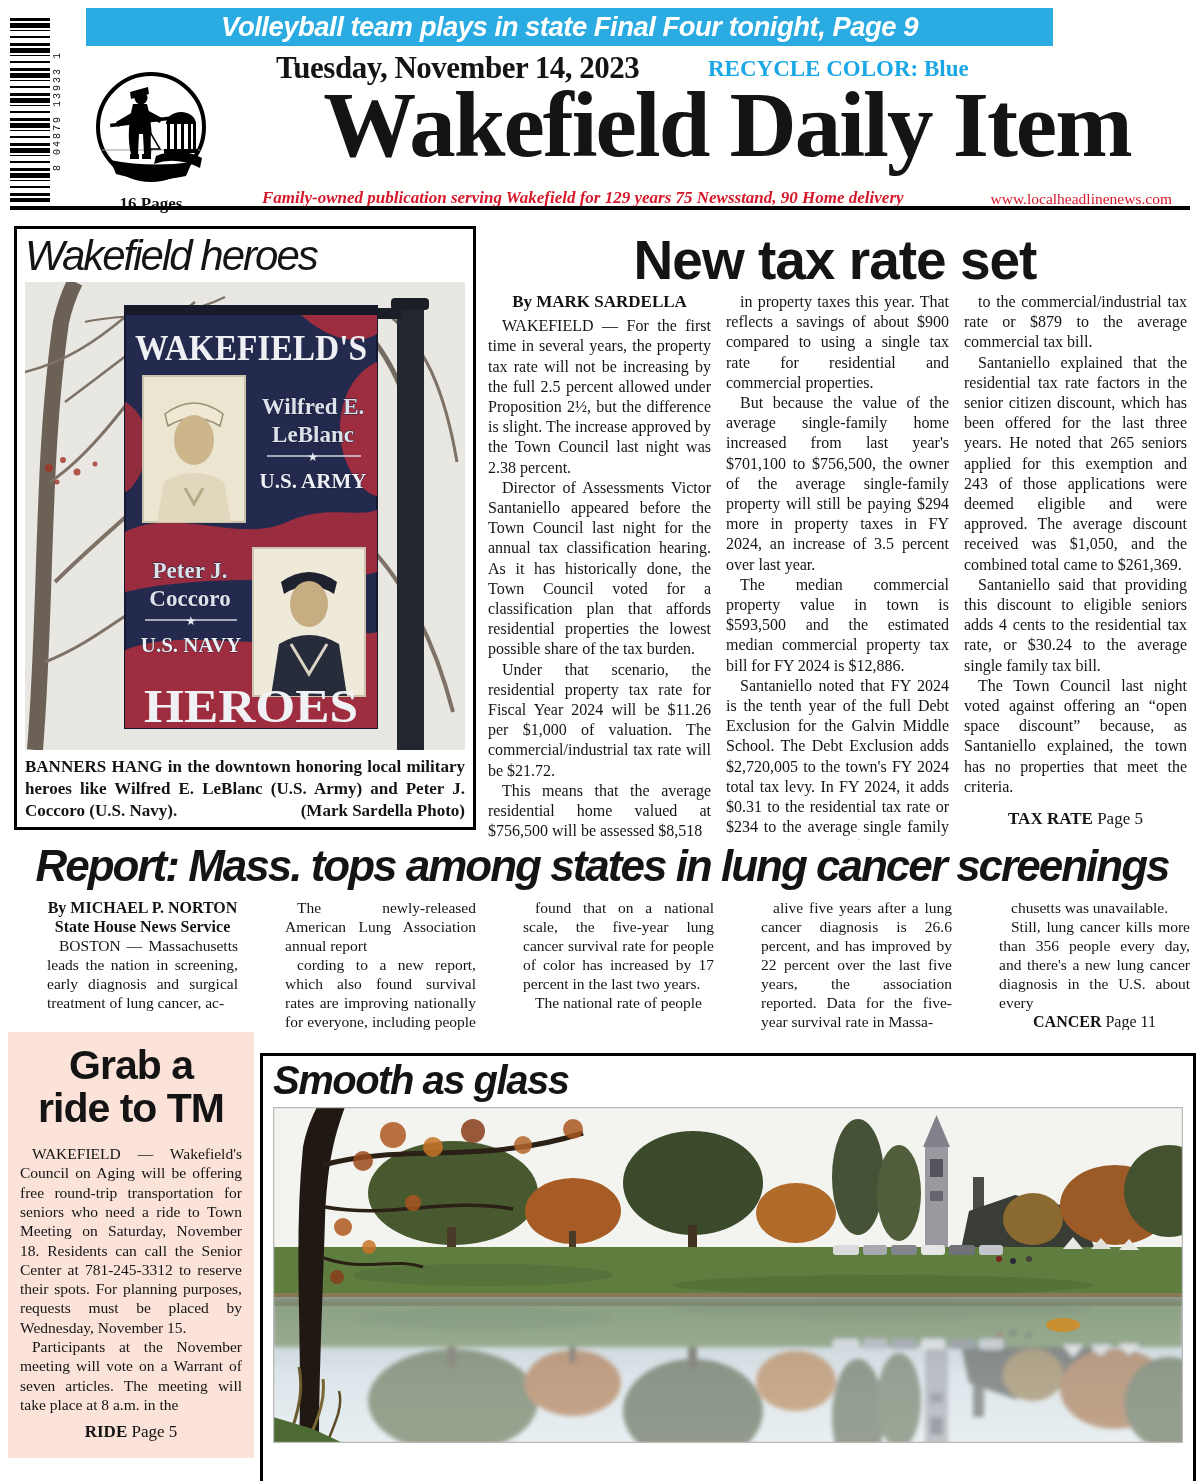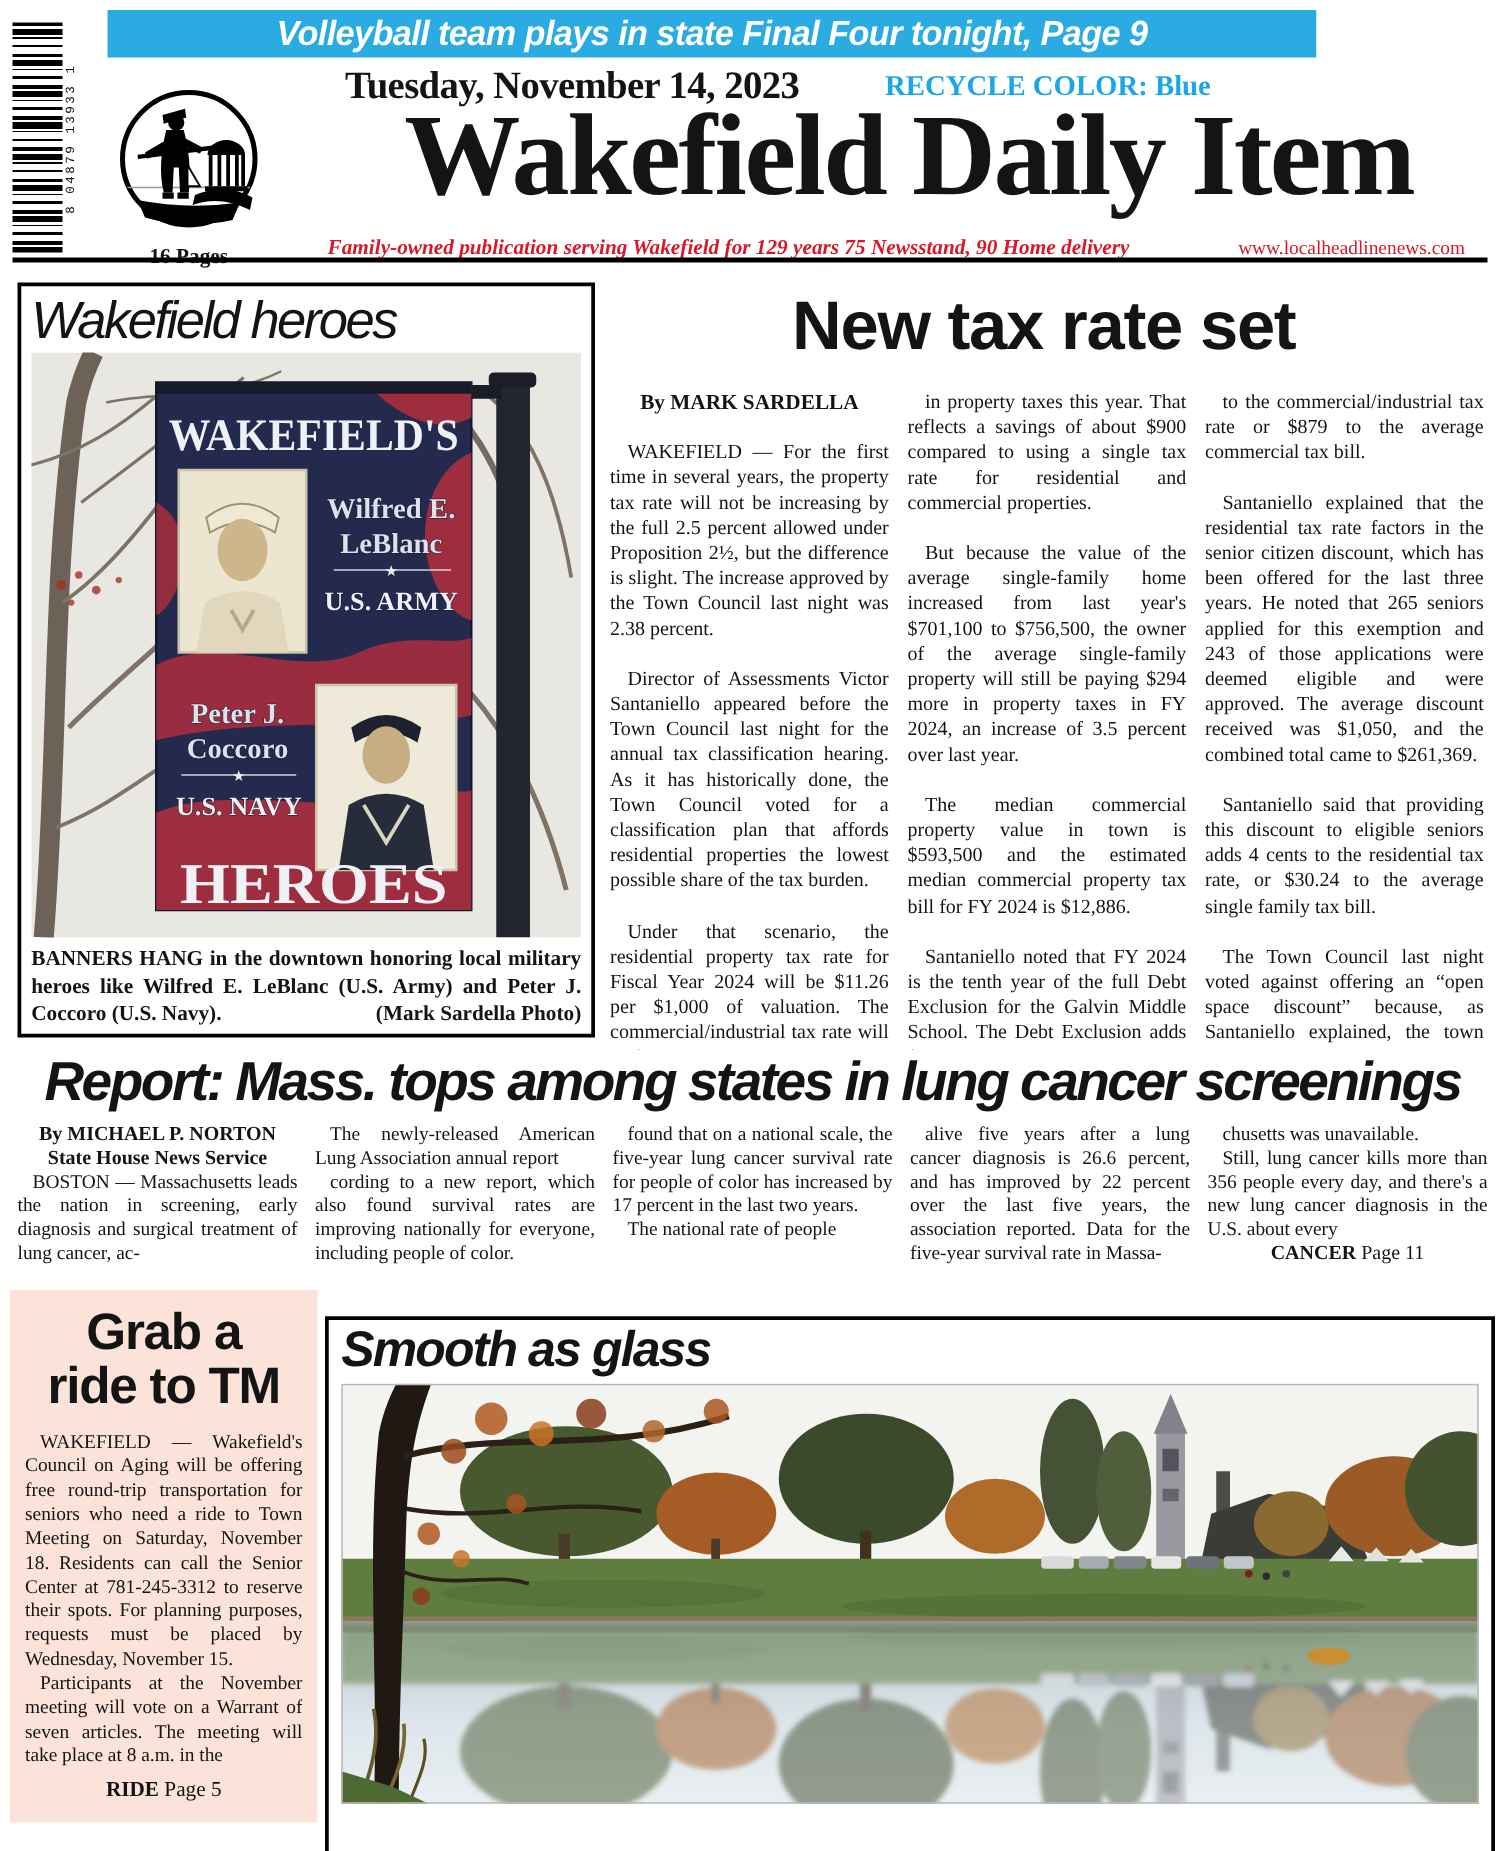--- a/index.html
+++ b/index.html
@@ -42,32 +42,32 @@
   .heroes-photo { display:block; margin-top:3px; }
   .caption { font-size:17px; font-weight:bold; line-height:1.28; text-align:justify; margin-top:6px; }
   .caption .credit { float:right; }
 
   
   .tax-headline { position:absolute; left:480px; top:228px; width:710px; text-align:center;
                   font-family:"Liberation Sans", sans-serif; font-weight:bold; font-size:55px; letter-spacing:-1px; }
   .tax-cols { position:absolute; left:488px; top:292px; width:700px; height:548px;
               display:flex; gap:15px; overflow:hidden; }
   .col { width:223px; font-size:16px; line-height:20.2px; text-align:justify; }
-  .col p { text-indent:14px;margin-top:20px; }
+  .col p { text-indent:14px; }
   .byline { text-align:center; font-weight:bold; font-size:17px; text-indent:0 !important; margin-bottom:4px; }
   .jump { text-align:center; margin-top:12px; text-indent:0 !important; font-size:17px; }
 
   
   .cancer-headline { position:absolute; left:14px; top:841px; width:1176px; text-align:center;
       font-family:"Liberation Sans", sans-serif; font-weight:bold; font-style:italic;
       font-size:44px; letter-spacing:-2px; white-space:nowrap; }
   .cancer-cols { position:absolute; left:14px; top:898px; width:1176px; height:132px;
       display:flex; gap:14px; overflow:hidden; }
   .ccol { width:224px; font-size:15.5px; line-height:19px; text-align:justify; }
-  .ccol p { text-indent:12px; }
+  .ccol p { text-indent:12px;margin-left:33px; }
   .ccol .byline { font-size:16px; margin-bottom:0; }
   .ccol .jump { margin-top:0; font-size:16px; }
 
   
   .ride-box { position:absolute; left:8px; top:1032px; width:246px; height:426px;
               background:#fbe3da; padding:10px 12px; display:flex; flex-direction:column; }
   .ride-headline { font-family:"Liberation Sans", sans-serif; font-weight:bold; font-size:41px;
               letter-spacing:-1px; text-align:center; line-height:1.05; margin-top:2px; }
   .ride-body { margin-top:14px; font-size:15.5px; line-height:19.3px; text-align:justify; overflow:hidden; flex:1; }
   .ride-body p { text-indent:12px; }

